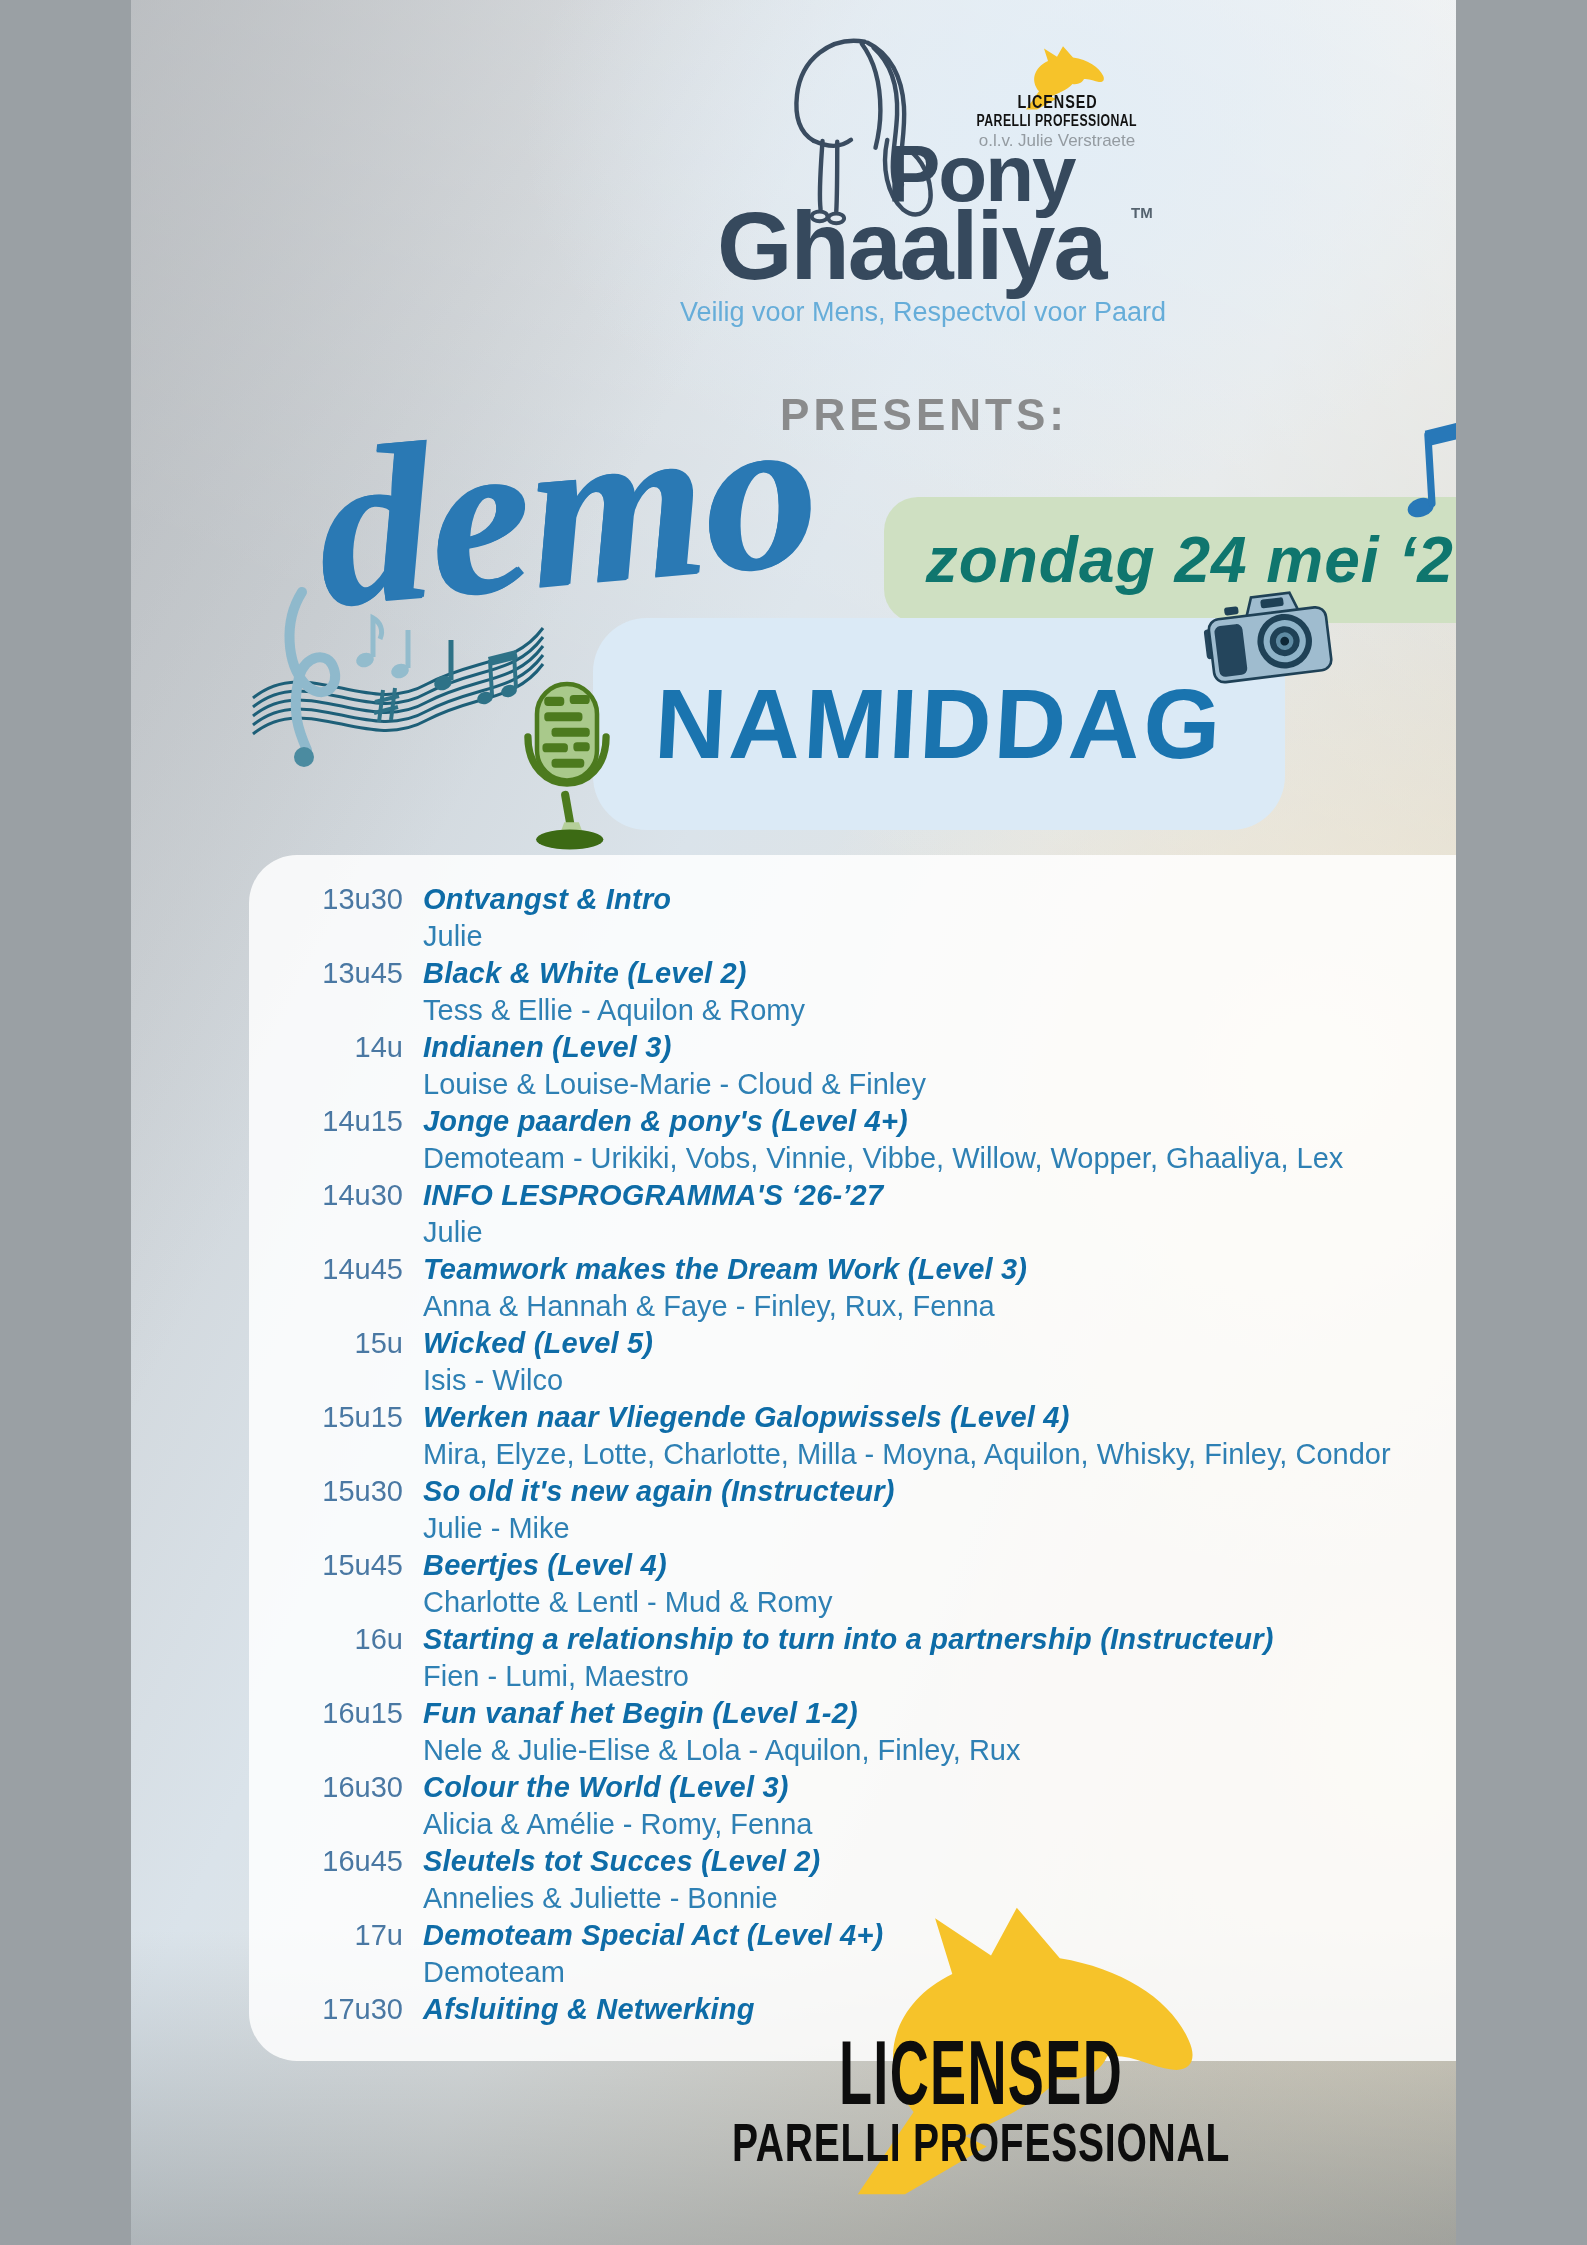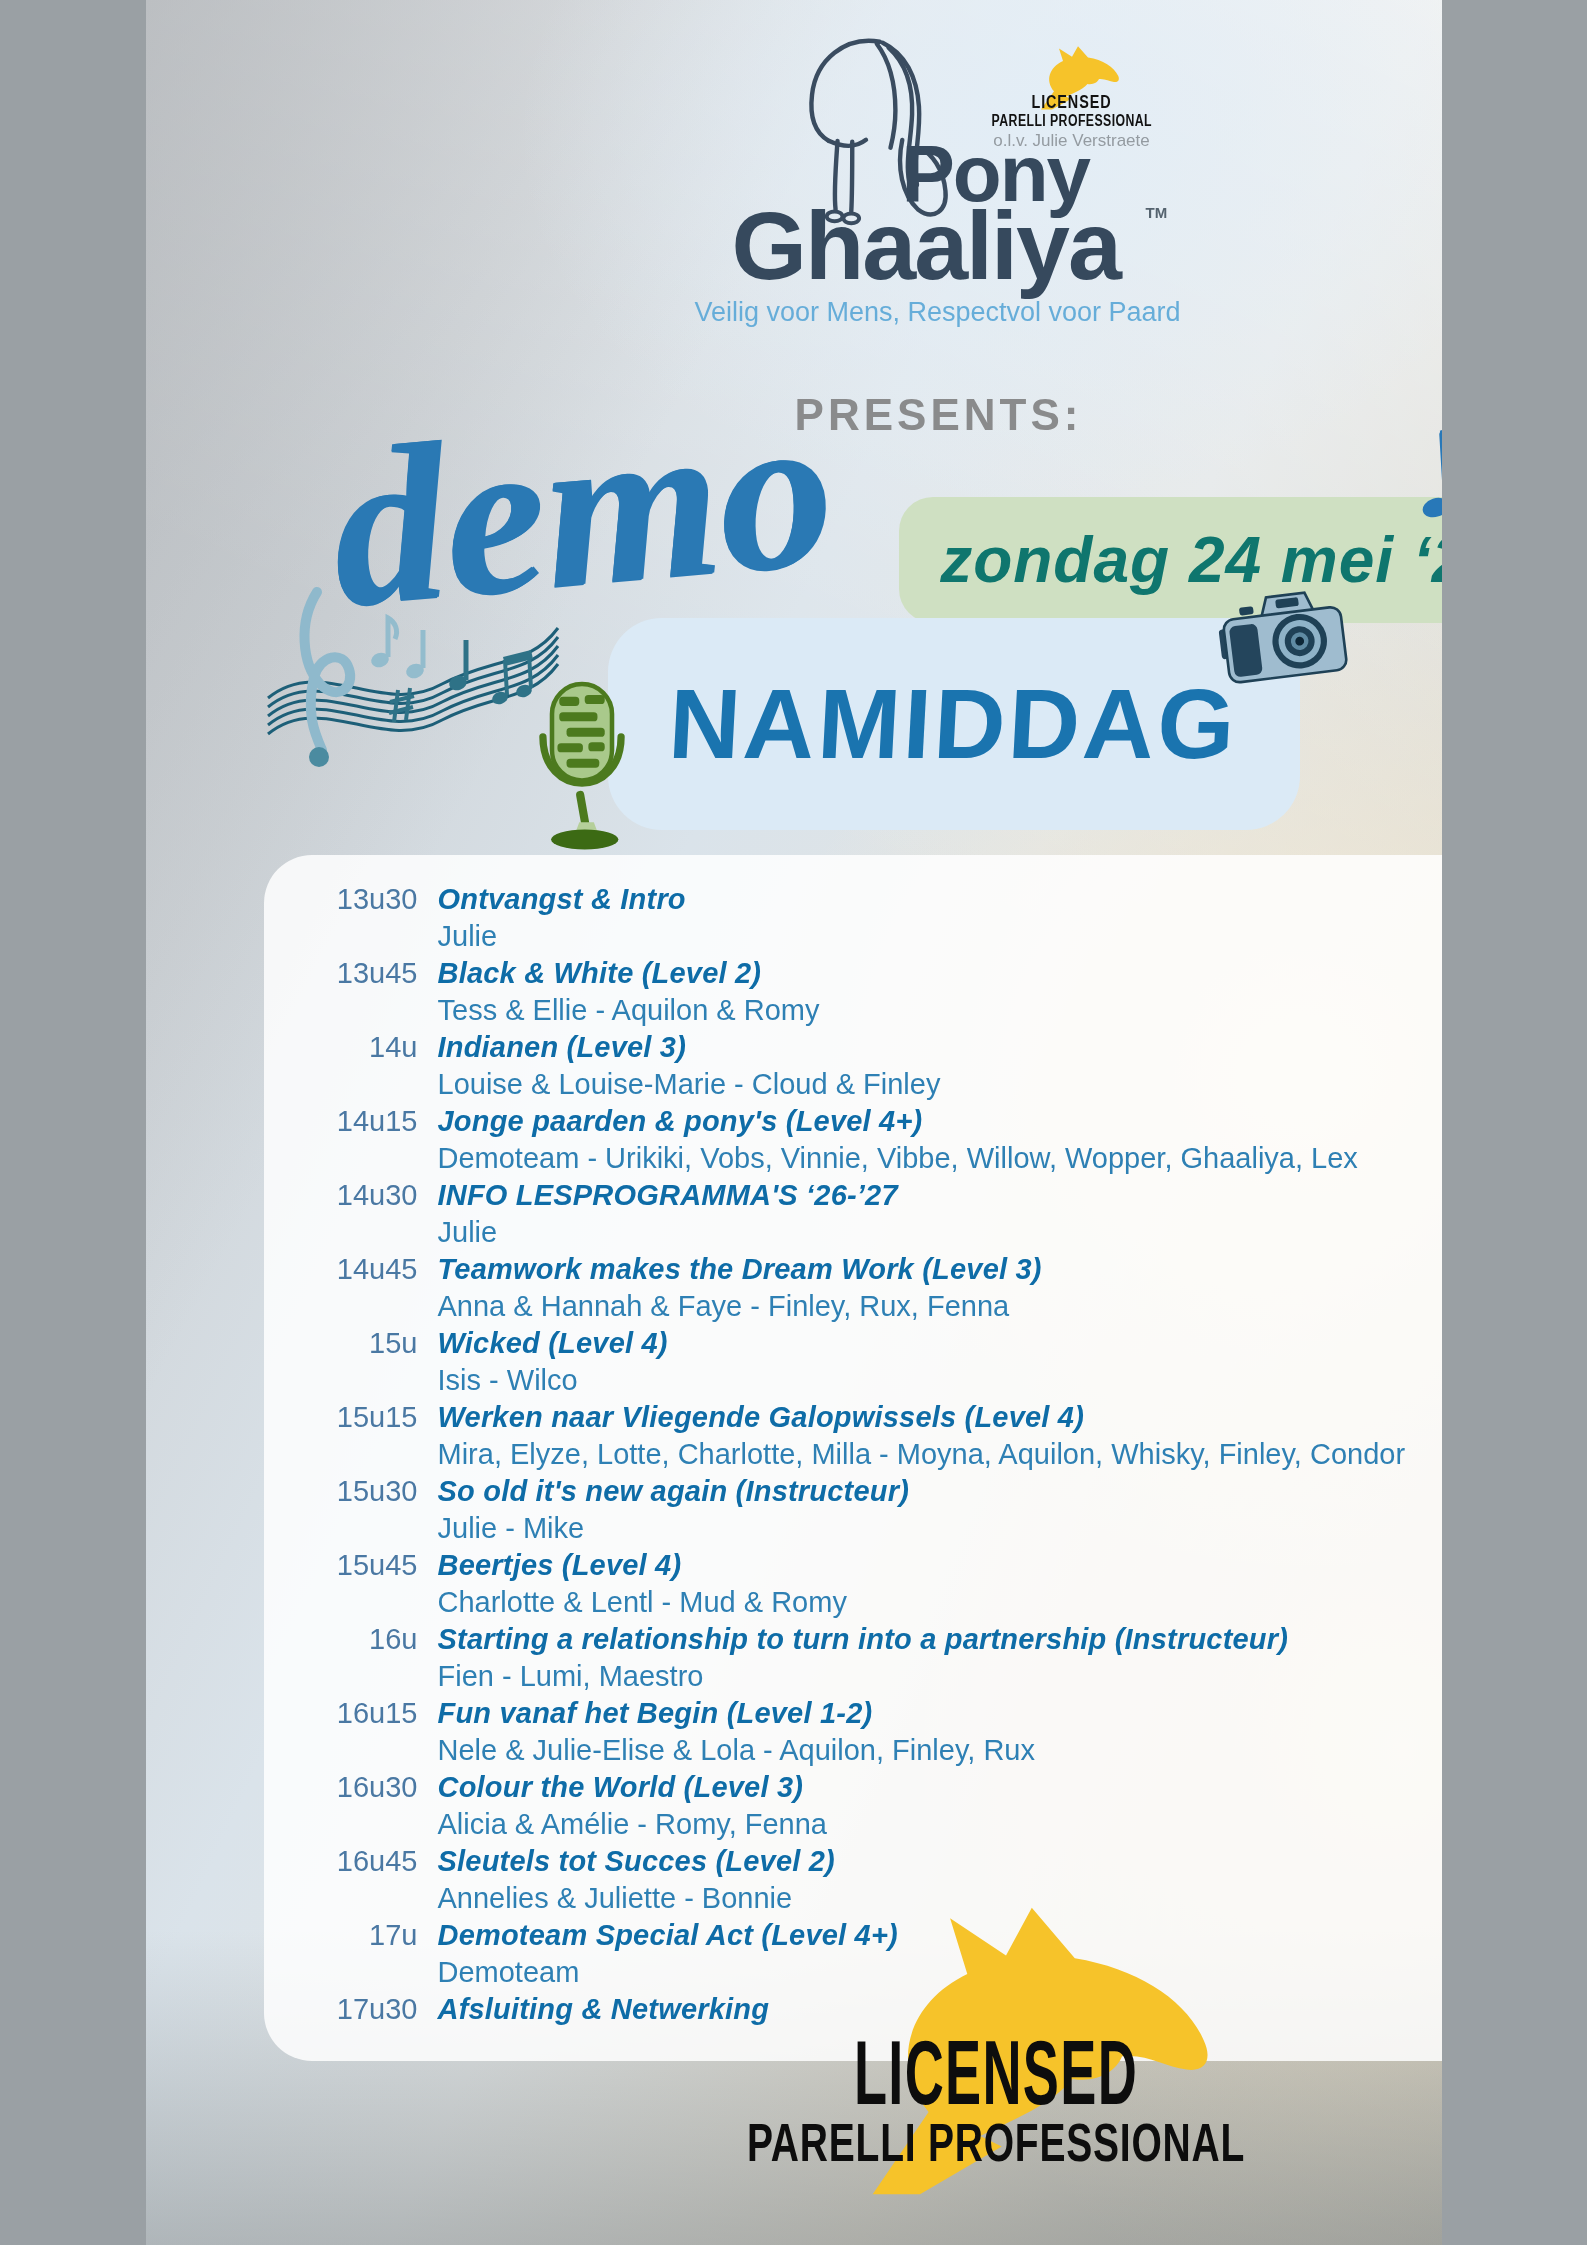--- a/index.html
+++ b/index.html
@@ -7,20 +7,21 @@
     position:relative;width:1296px;height:2245px;margin:0 auto;overflow:hidden;
     font-family:"Liberation Sans",sans-serif;
     background:
       linear-gradient(to bottom, rgba(0,0,0,0) 86%, rgba(120,126,128,0.45) 100%),
       radial-gradient(900px 800px at 90% 48%, rgba(244,235,215,0.95) 0%, rgba(244,235,215,0) 62%),
       radial-gradient(750px 950px at 97% 78%, rgba(238,228,205,0.85) 0%, rgba(238,228,205,0) 65%),
       radial-gradient(850px 620px at 68% 6%, rgba(226,237,246,0.95) 0%, rgba(226,237,246,0) 60%),
       linear-gradient(118deg, rgba(168,172,176,0.55) 0%, rgba(168,172,176,0) 30%),
       linear-gradient(205deg, rgba(255,255,255,0.55) 0%, rgba(255,255,255,0) 40%),
       linear-gradient(115deg, #c5c8cb 0%, #cfd4d8 20%, #dae3ea 40%, #e0e4e5 55%, #d8d5ca 75%, #b9b8af 100%);
+    padding-left: 29px;
   }
   .abs{position:absolute;}
   
   .horse-lineart{left:628px;top:30px;width:182px;height:206px;}
   .badge{left:836px;top:34px;width:180px;display:flex;flex-direction:column;align-items:center;text-align:center;}
   .badge svg{width:100px;height:76px;}
   .badge-l1{margin-top:-16px;font-size:16px;font-weight:bold;color:#121212;transform:scale(0.9,1.1);letter-spacing:1px;}
   .badge-l2{font-size:15px;font-weight:bold;color:#121212;transform:scale(0.82,1.05);white-space:nowrap;letter-spacing:0.5px;}
   .badge-l3{margin-top:2px;font-size:17px;color:#949ba1;white-space:nowrap;}
   .wm-pony{left:756px;top:128px;font-size:80px;font-weight:bold;color:#36495d;letter-spacing:-2px;}
@@ -202,21 +203,21 @@
     </div>
 
     <div class="srow">
       <div class="stime">14u45</div>
       <div class="stitle">Teamwork makes the Dream Work (Level 3)</div>
       <div class="ssub">Anna &amp; Hannah &amp; Faye - Finley, Rux, Fenna</div>
     </div>
 
     <div class="srow">
       <div class="stime">15u</div>
-      <div class="stitle">Wicked (Level 4)</div>
+      <div class="stitle">Wicked (Level 5)</div>
       <div class="ssub">Isis - Wilco</div>
     </div>
 
     <div class="srow">
       <div class="stime">15u15</div>
       <div class="stitle">Werken naar Vliegende Galopwissels (Level 4)</div>
       <div class="ssub">Mira, Elyze, Lotte, Charlotte, Milla - Moyna, Aquilon, Whisky, Finley, Condor</div>
     </div>
 
     <div class="srow">

